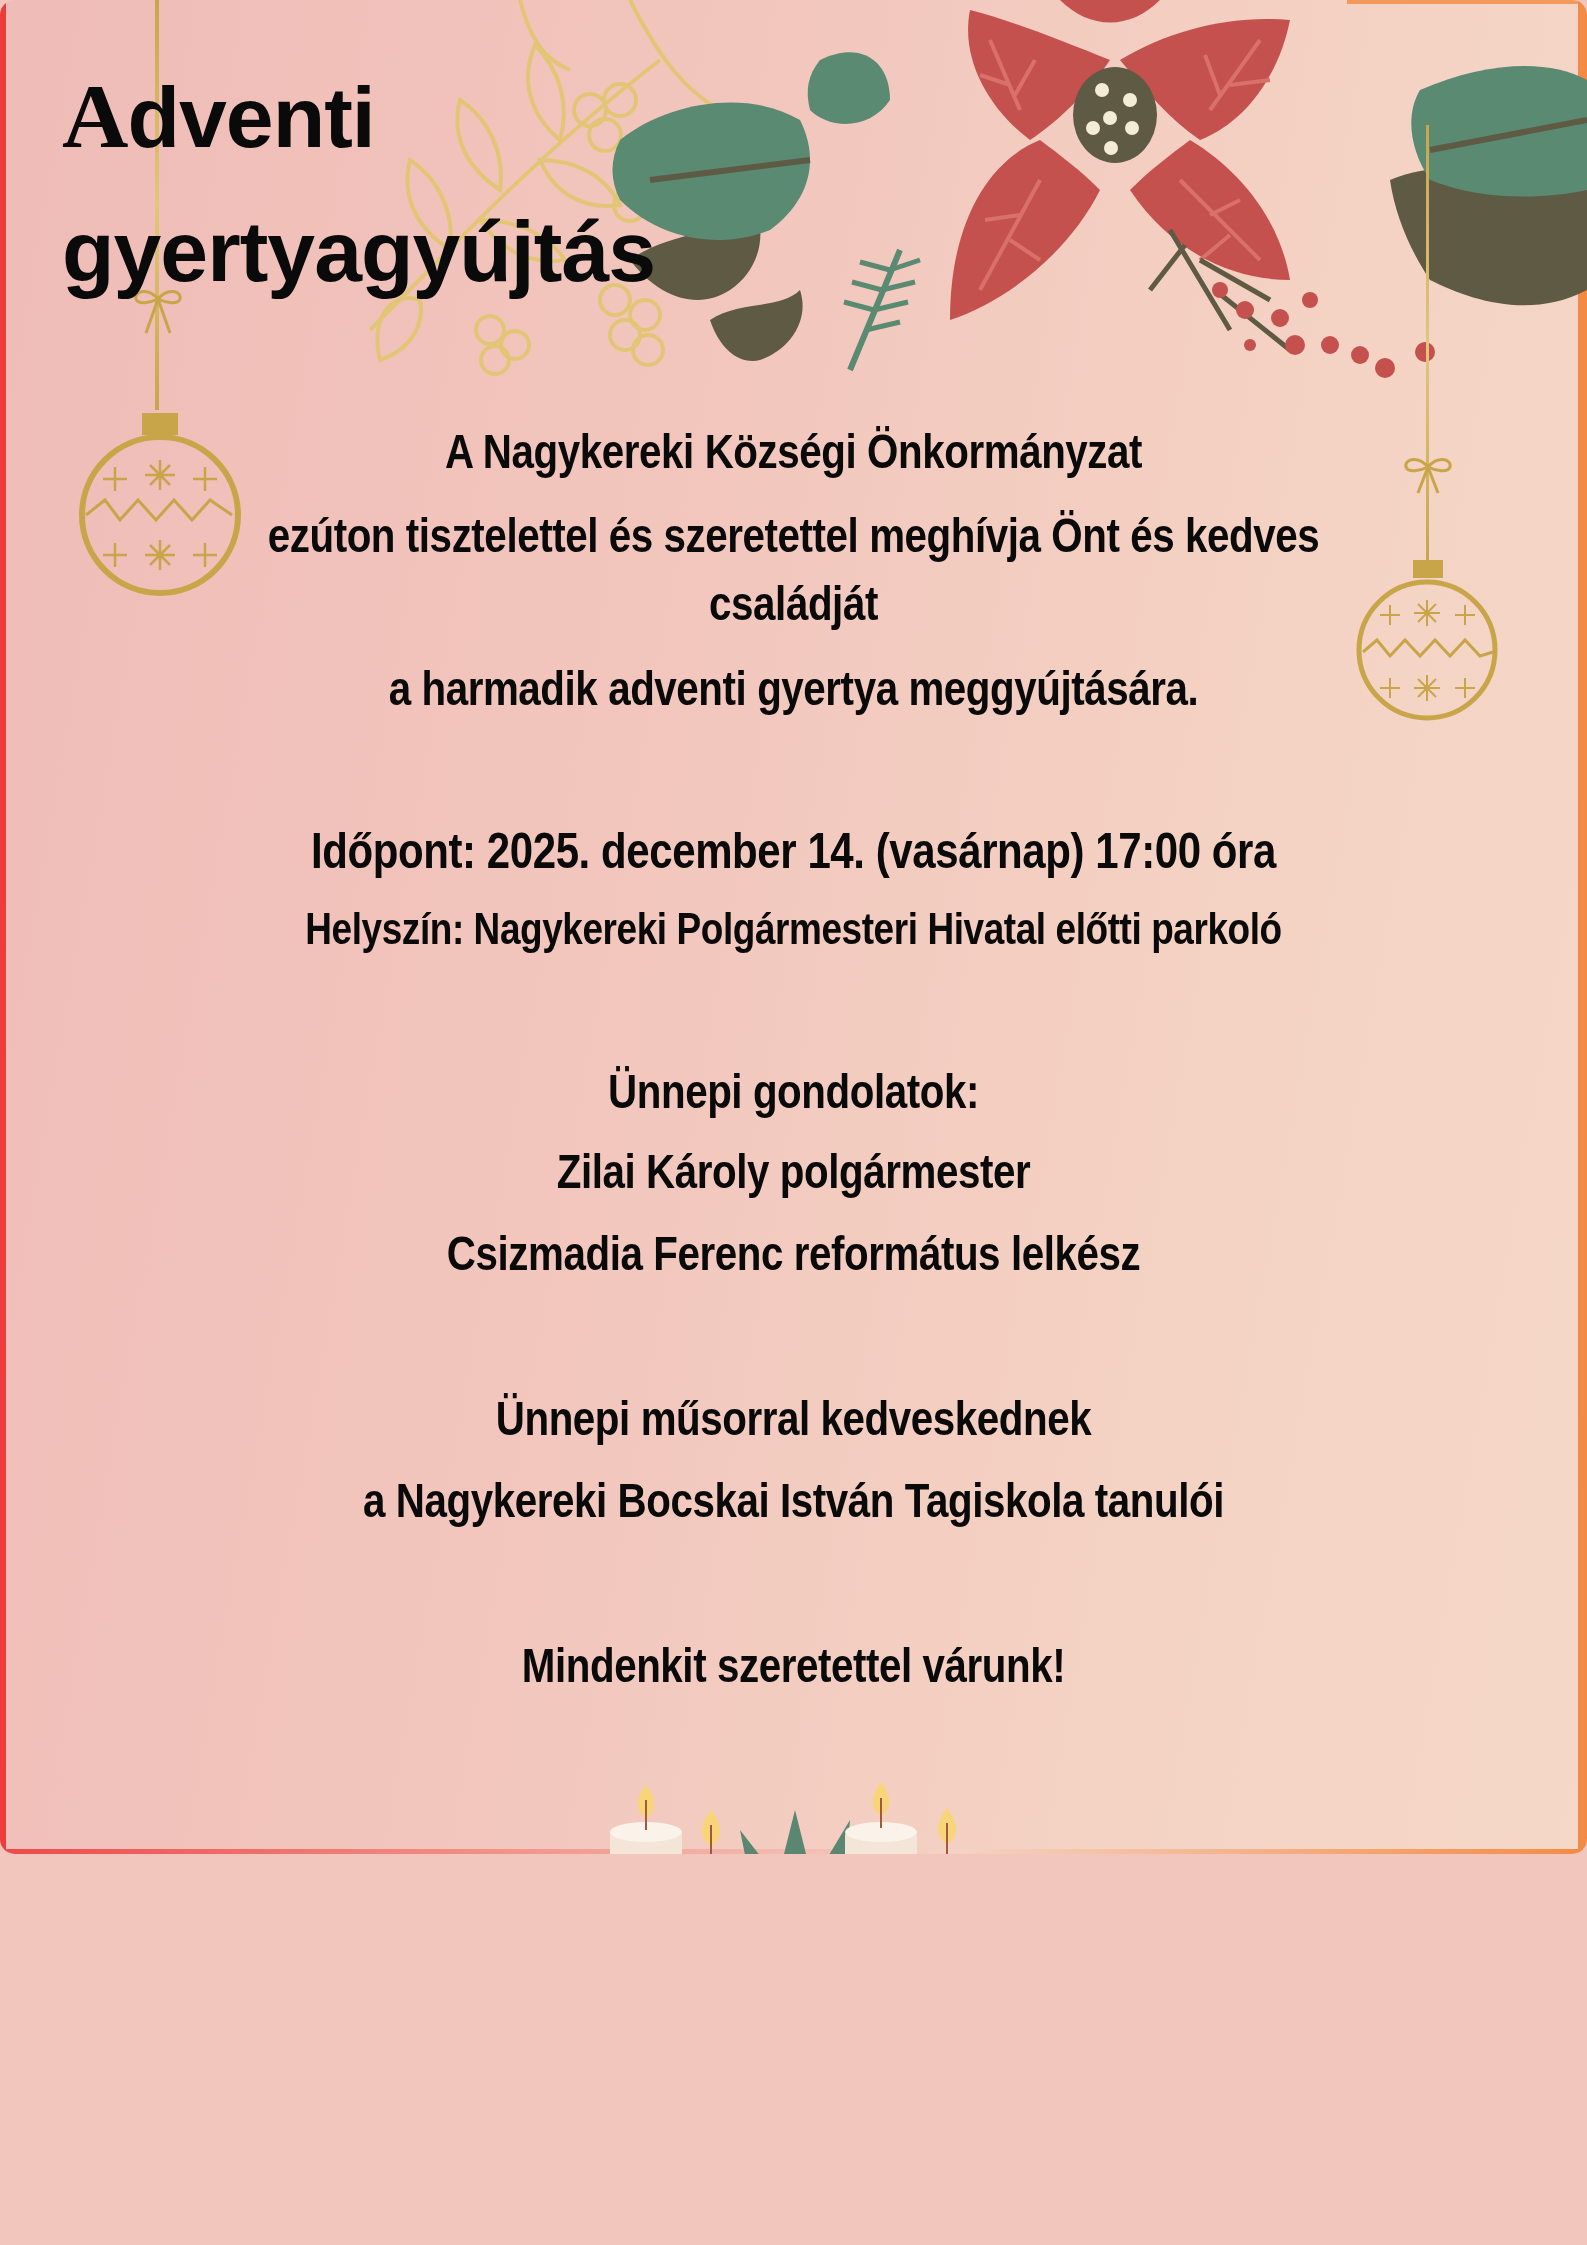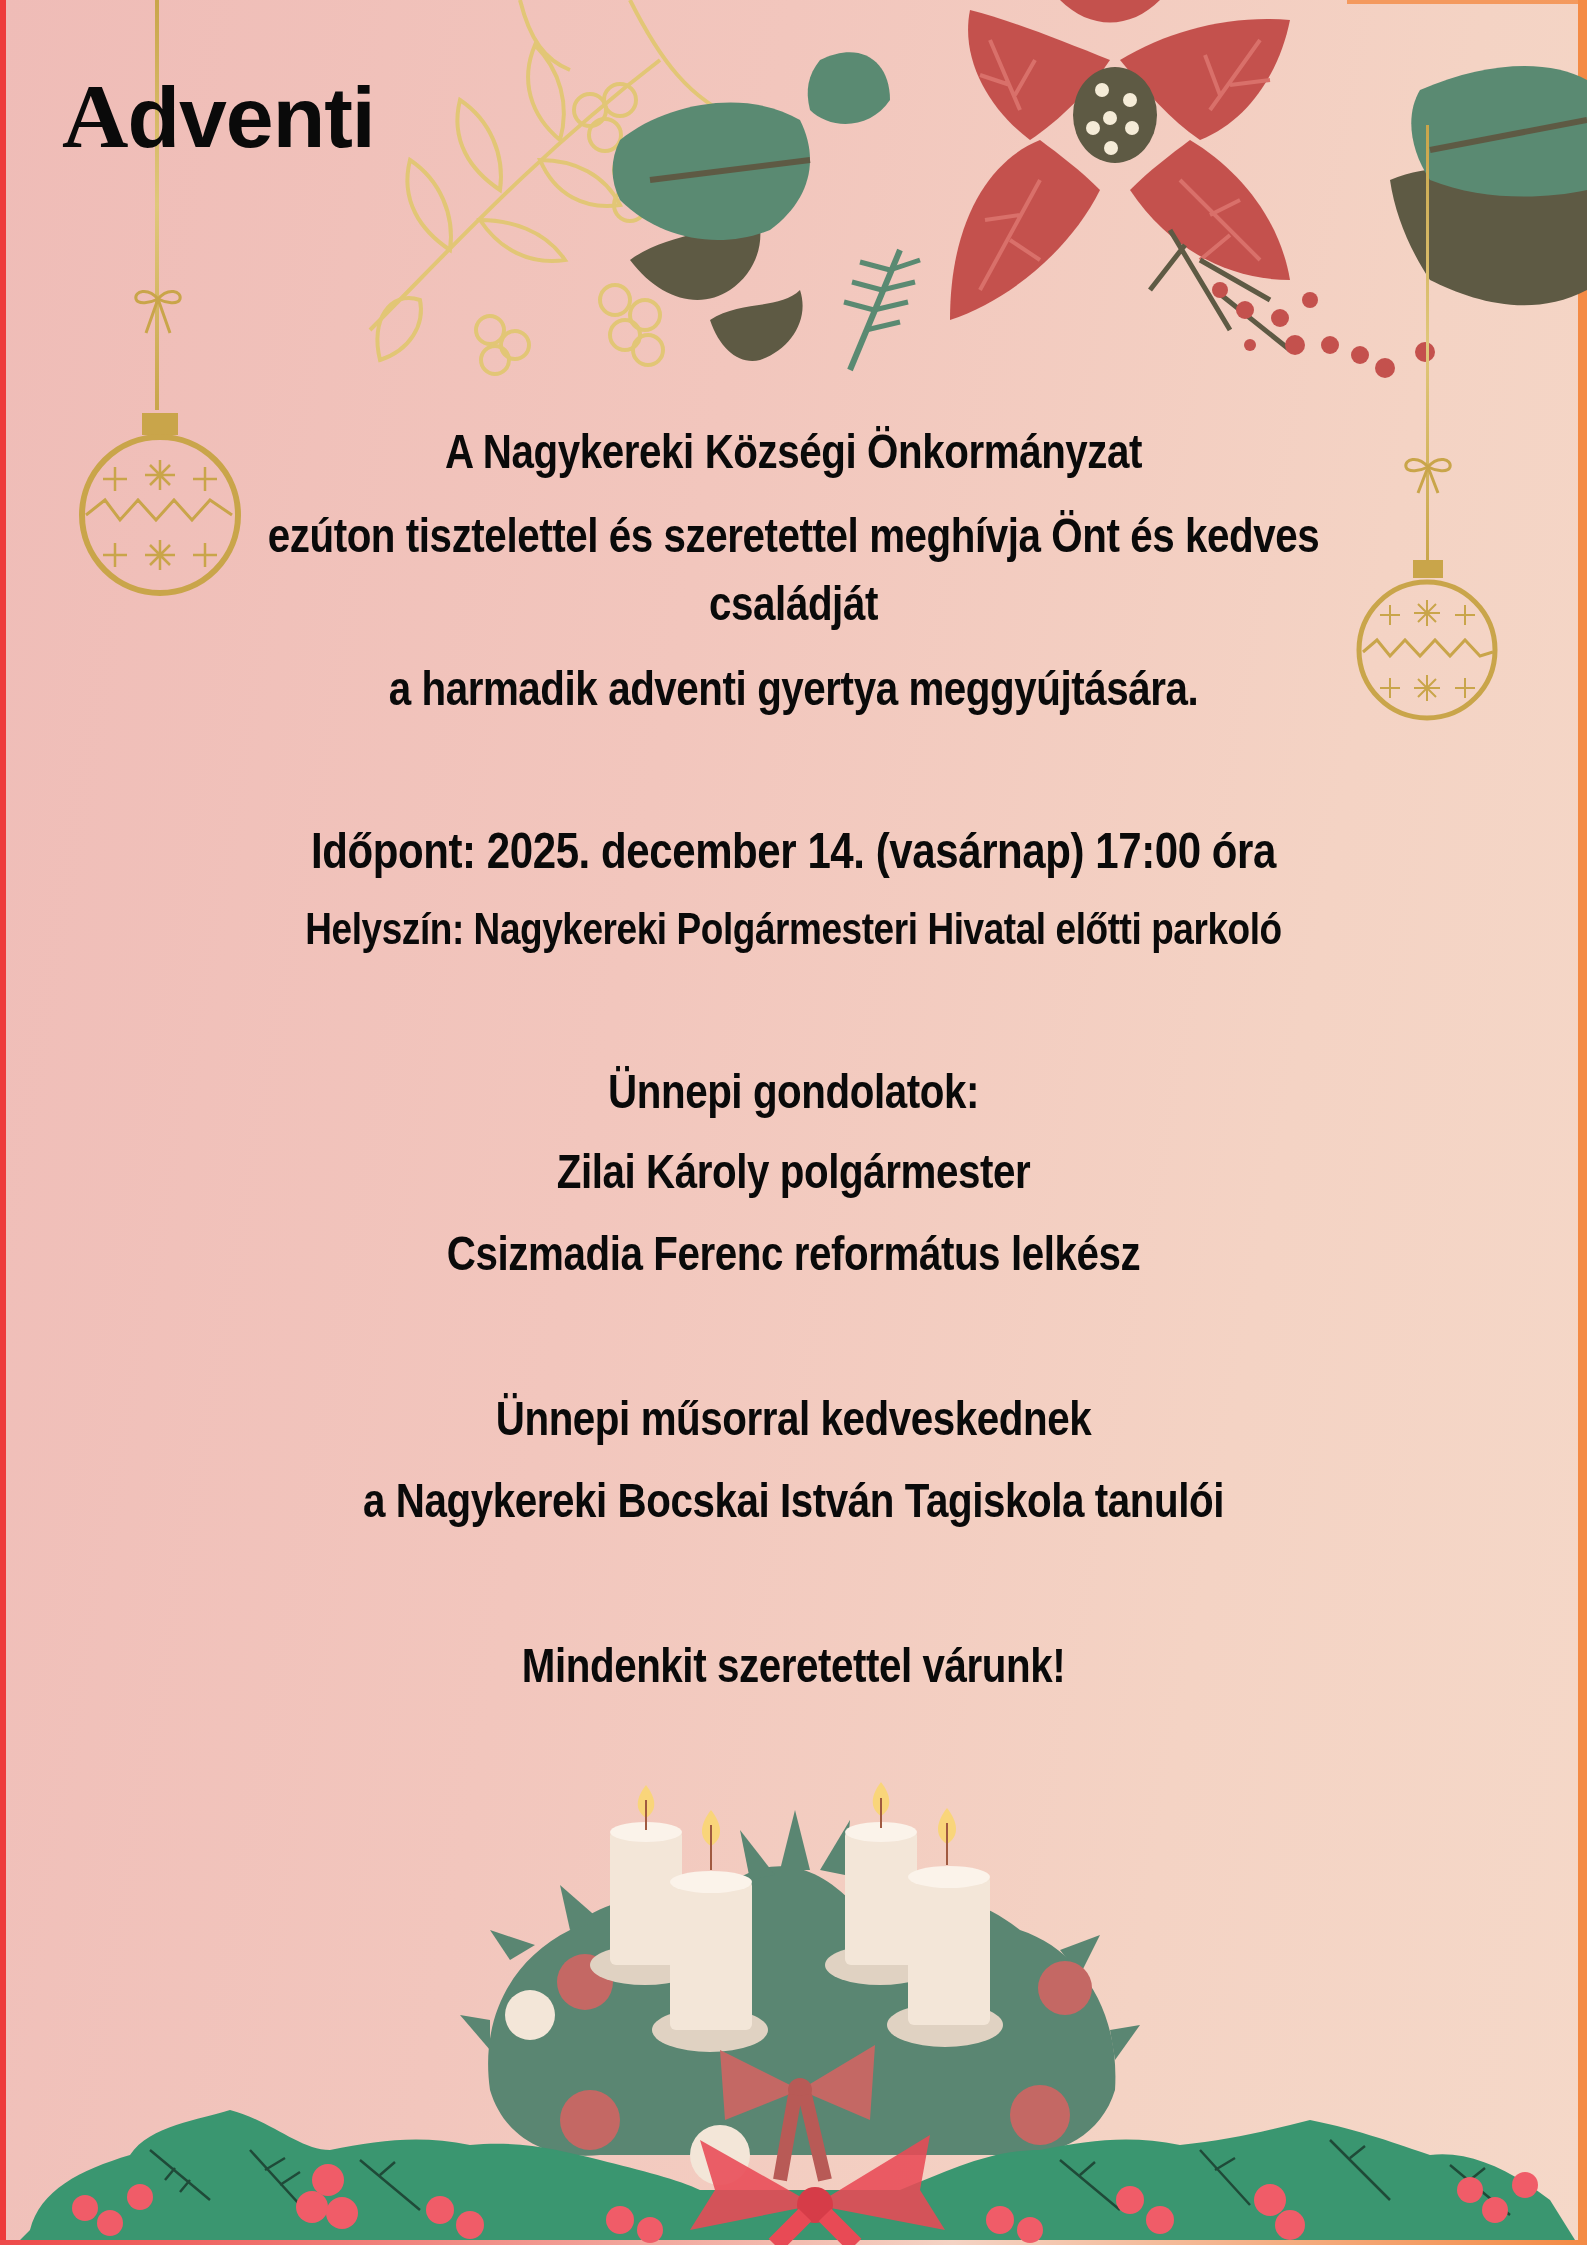--- a/index.html
+++ b/index.html
@@ -1,20 +1,21 @@
 <!DOCTYPE html>
 <html><head>
 <meta charset="utf-8">
 <style>
   html, body { margin: 0; padding: 0; }
   body { width: 1587px; height: 2245px; overflow: hidden; background: #f2c5bd; }
   .page {
-    position: relative; width: 1587px; height: 2245px; overflow: hidden;
+    position: relative; width: 1587px; height: 1854px; overflow: hidden;
     background: linear-gradient(100deg, #efbcb7 0%, #f2c6bd 40%, #f4d3c4 75%, #f5d8c8 100%);
     font-family: "Liberation Sans", "DejaVu Sans", sans-serif;
+    border-radius: 15px;
   }
   .border-left { position: absolute; left: 0; top: 0; width: 6px; height: 100%; background: #ee3b3b; }
   .border-right { position: absolute; right: 0; top: 0; width: 9px; height: 100%; background: #f48b45; }
   .border-bottom { position: absolute; left: 0; bottom: 0; width: 100%; height: 5px; background: linear-gradient(90deg, #ee4a4a, #f4d3c4 60%, #f48b45); }
   .border-top { position: absolute; right: 0; top: 0; width: 240px; height: 4px; background: #f48b45; opacity: .8; }
 
   .title {
     position: absolute; left: 62px; margin: 0; color: #0a0a0a; font-weight: bold;
     font-size: 86px; line-height: 1; letter-spacing: -1px; z-index: 3;
   }
@@ -168,20 +169,21 @@
   </div>
   <div class="deco" style="left:130px; top:285px; width:56px; height:52px;">
     <svg width="56" height="52" viewBox="0 0 56 52" fill="none" stroke="#c9a54a" stroke-width="3">
       <path d="M28 14 C18 2 4 6 6 14 C8 20 20 18 28 14Z"></path>
         <path d="M28 14 C38 2 52 6 50 14 C48 20 36 18 28 14Z"></path>
       <path d="M28 14 L16 48 M28 14 L40 48"></path>
     </svg>
   </div>
 
   <h1 class="title l1"><span class="cap">A</span><span>dventi</span></h1>
+  <h1 class="title l2">gyertyagyújtás</h1>
 
   <p class="line s48 narrow" style="top:424px;">A Nagykereki Községi Önkormányzat</p>
   <p class="line s48 narrow" style="top:508px;">ezúton tisztelettel és szeretettel meghívja Önt és kedves</p>
   <p class="line s48 narrow" style="top:576px;">családját</p>
   <p class="line s48 narrow" style="top:661px;">a harmadik adventi gyertya meggyújtására.</p>
 
   <p class="line s50 narrow" style="top:822px;">Időpont:  2025. december 14. (vasárnap) 17:00 óra</p>
   <p class="line s44 narrow" style="top:904px;">Helyszín:  Nagykereki Polgármesteri Hivatal előtti parkoló</p>
 
   <p class="line s48 narrow" style="top:1064px;">Ünnepi gondolatok:</p>

